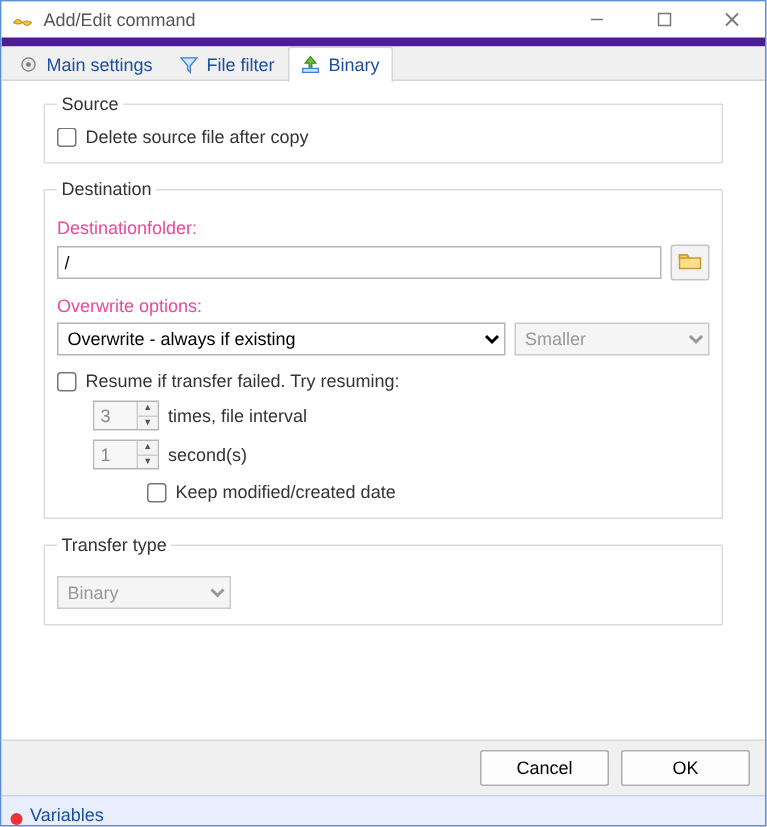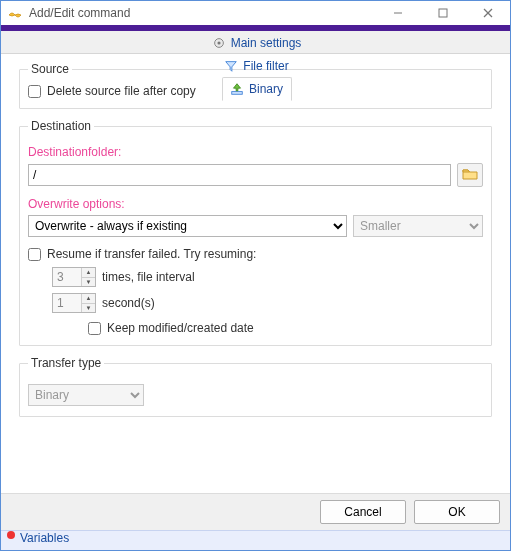--- a/index.html
+++ b/index.html
@@ -31,23 +31,22 @@
     width: 45px; height: 100%;
     display: flex; align-items: center; justify-content: center;
     color: #888;
   }
   
   .tabs {
     height: 23px;
     background: #f0f0f0;
     border-bottom: 1px solid #d6d6d6;
     display: flex;
-    align-items: center;
+    align-items: flex-start;
     padding-left: 3px;
-    flex-direction: column;
   }
   .tab {
     display: flex;
     align-items: center;
     gap: 4px;
     padding: 3px 8px 3px 6px;
     font-size: 12px;
     color: #1a4ea0;
     border: 1px solid transparent;
     border-bottom: none;
@@ -58,21 +57,21 @@
     border: 1px solid #d6d6d6;
     border-bottom: 1px solid #fff;
     margin-bottom: -1px;
     border-radius: 2px 2px 0 0;
     color: #204d9c;
   }
   .tab .ticon { width: 16px; height: 16px; display:flex;align-items:center;justify-content:center;}
   
   .content {
     flex: 1;
-    padding: 8px 18px;
+    padding: 8px 28px;
     overflow: auto;
     background: #fff;
     color: #333;
   }
   fieldset.group {
     border: 1px solid #dcdcdc;
     border-radius: 1px;
     padding: 8px 8px 10px 8px;
     margin-bottom: 10px;
   }
@@ -159,21 +158,21 @@
     background: #fdfdfd;
     font: inherit;
     border-radius: 2px;
   }
   
   .statusbar {
     height: 20px;
     background: #e9eefc;
     border-top: 1px solid #c7d3f0;
     display: flex;
-    align-items: flex-start;
+    align-items: flex-end;
     padding: 0 6px;
     gap: 5px;
     color: #1a4ea0;
     font-size: 12px;
   }
   .red-dot {
     width: 8px; height: 8px; border-radius: 50%;
     background: #e33; display:inline-block;
   }
 </style>

